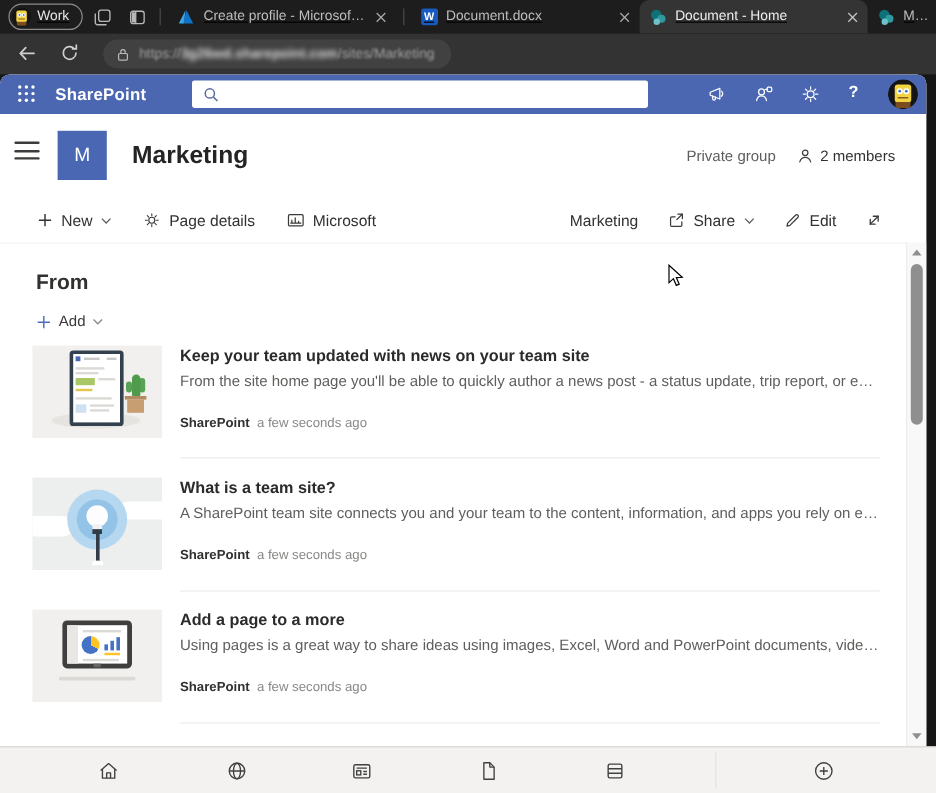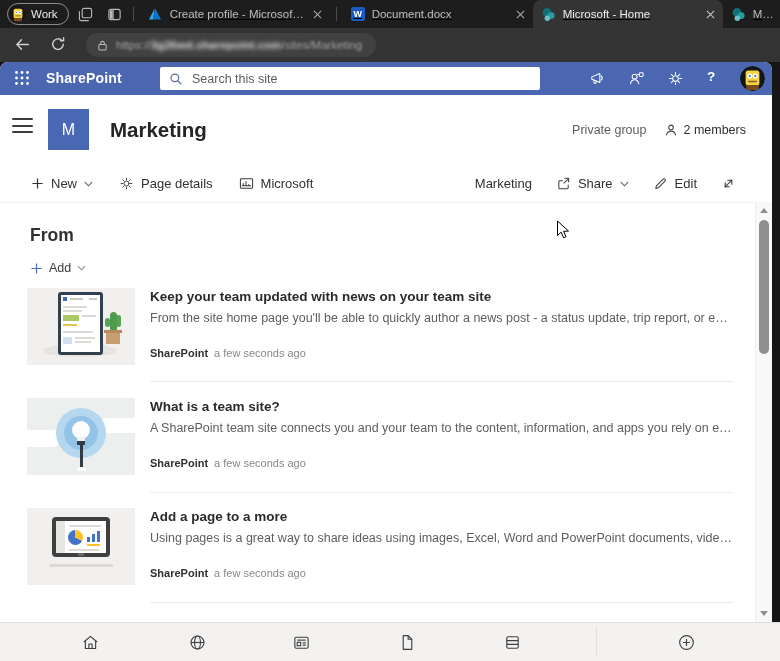--- a/index.html
+++ b/index.html
@@ -152,21 +152,21 @@
     </div>
 
     <div class="tab active">
       <span class="favicon">
         <svg width="15" height="15" viewBox="0 0 15 15">
             <circle cx="6" cy="5.5" r="4.4" fill="#0f7177"></circle>
             <circle cx="10.2" cy="8.6" r="3.4" fill="#2e9aa0"></circle>
             <circle cx="6.3" cy="11.2" r="2.7" fill="#6bc1c7"></circle>
           </svg>
       </span>
-      <span class="ttl">Microsoft - Home</span>
+      <span class="ttl">Document - Home</span>
       <span>
           <svg width="9" height="9" viewBox="0 0 10 10">
             <path d="M1 1 L9 9 M9 1 L1 9" stroke="#c4c4c4" stroke-width="1.2"></path>
           </svg>
         </span>
     </div>
 
     <div class="tab cut">
       <span class="favicon">
         <svg width="15" height="15" viewBox="0 0 15 15">
@@ -220,21 +220,20 @@
           </svg>
       </span>
       <span class="brand">SharePoint</span>
       <div class="searchbox">
         <span>
           <svg width="14" height="14" viewBox="0 0 16 16" fill="none" stroke="#5a6a9e" stroke-width="1.4">
               <circle cx="6.7" cy="6.7" r="4.4"></circle>
               <path d="M10.2 10.2 L14 14"></path>
             </svg>
         </span>
-        <input type="text" placeholder="Search this site" style="">
       </div>
       <span class="sb-ic" style="left:589px">
         <svg width="17" height="17" viewBox="0 0 18 18" fill="none" stroke="#fff" stroke-width="1.1" stroke-linejoin="round" stroke-linecap="round">
             <path d="M3 7.3 L11.5 3.8 V13.2 L3 9.9 Z"></path>
             <path d="M13 6.3 a3.4 3.4 0 0 1 0 4.5"></path>
             <path d="M5.2 10.4 V13 a1.2 1.2 0 0 0 2.4 0 v-1.6"></path>
           </svg>
       </span>
       <span class="sb-ic" style="left:628px">
         <svg width="17" height="17" viewBox="0 0 18 18" fill="none" stroke="#fff" stroke-width="1.1" stroke-linecap="round">

